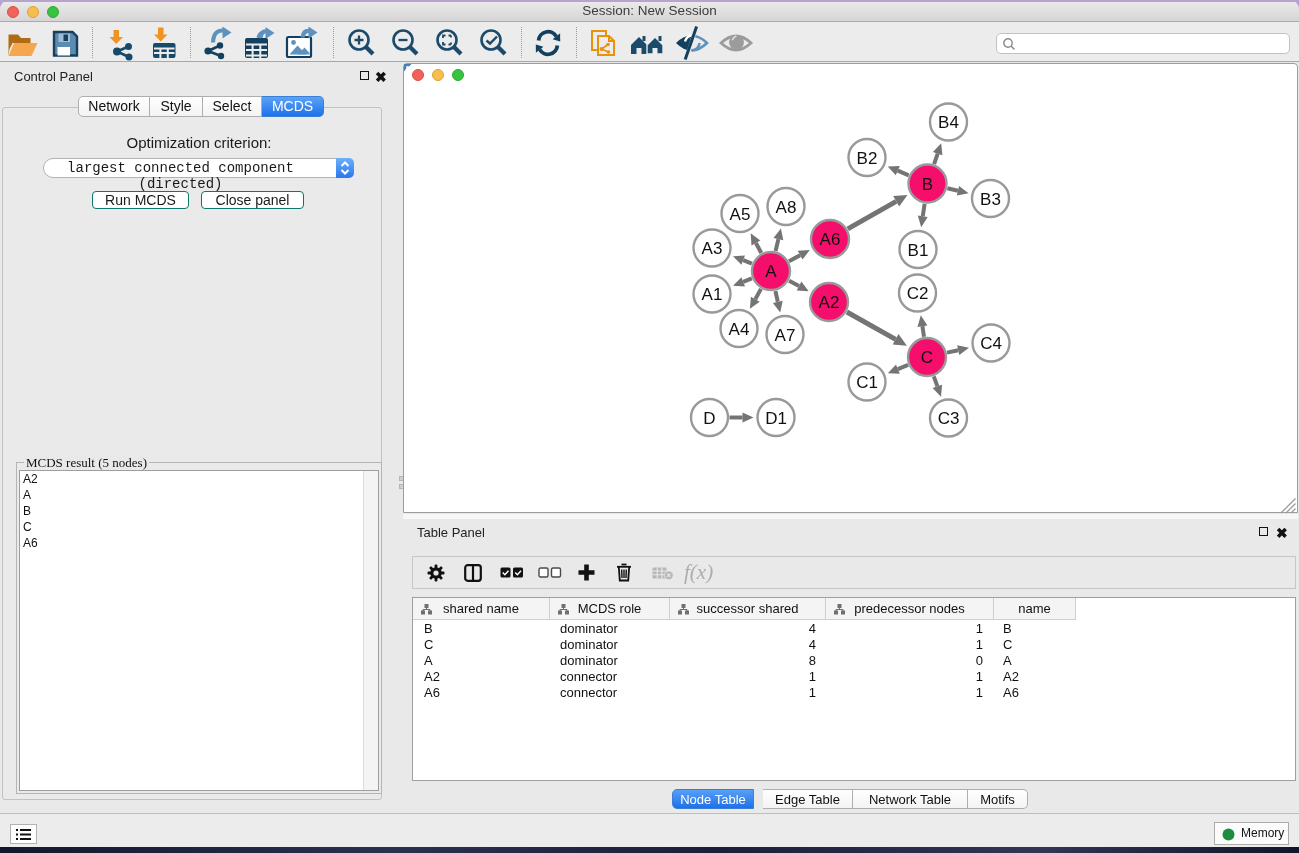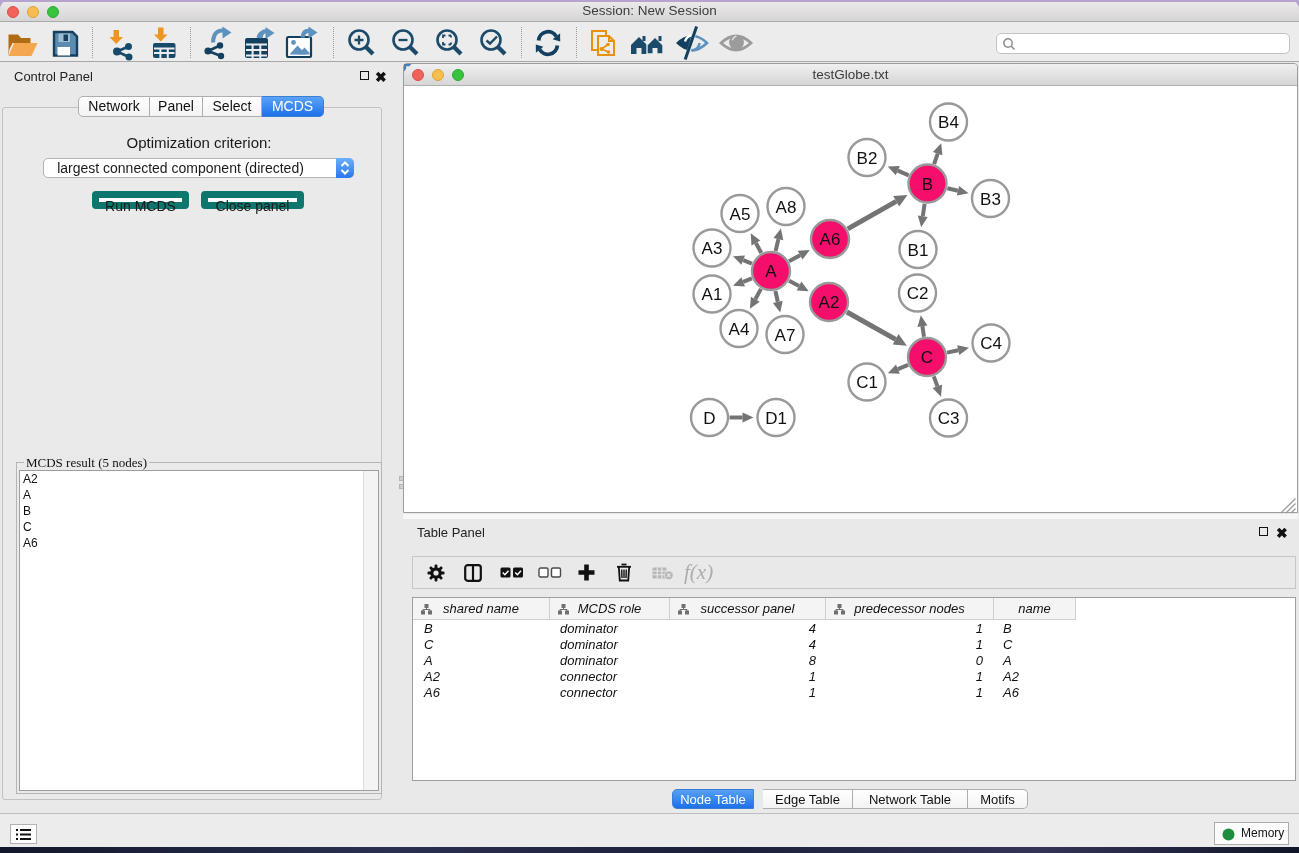--- a/index.html
+++ b/index.html
@@ -18,44 +18,44 @@
 .ticon { top:25px; width:36px; height:36px; }
 #searchbox { left:996px; top:33px; width:294px; height:21px; background:#fff; border:1px solid #c2c2c2; border-radius:5px; }
 
 #cp-title { left:14px; top:69px; font-size:13px; color:#222; }
 .winbtn-sq { width:9px; height:9px; border:1.6px solid #111; background:transparent; }
 .winbtn-x { font-size:14px; font-weight:bold; color:#111; line-height:12px; }
 #cp-box { left:2px; top:107px; width:380px; height:693px; background:#eaeaea; border:1px solid #c2c2c2; border-radius:3px; }
 .tab { position:absolute; top:0; height:21px; background:linear-gradient(#ffffff,#f3f3f3); border:1px solid #aeaeae; border-left:none;
   font-size:14px; color:#111; text-align:center; line-height:19px; }
 #opt-label { left:16px; top:134px; width:366px; text-align:center; font-size:15px; color:#1a1a1a; }
-#dropdown { left:43px; top:158px; width:311px; height:20px; background:#fff; border:1px solid #b3b3b3; border-radius:5px;
-  font-size:14px; color:#1a1a1a; }
+#dropdown { left:43px; top:158px; width:311px; height:20px; background:#fff; border:1px solid #b3b3b3; border-radius:10px;
+  font-size:14px; color:#1a1a1a;font-family:Liberation Mono, monospace; }
 #dd-btn { left:336px; top:158px; width:18px; height:20px; border-radius:0 5px 5px 0;
   background:linear-gradient(#6cb0f9,#2a77f0); }
-.pbtn { position:absolute; top:191px; height:18px; background:#fff; border:7px solid #0f766e; border-radius:4px;
+.pbtn { position:absolute; top:191px; height:18px; background:#fff; border:1px solid #0f766e; border-radius:4px;
   font-size:14px; color:#1a1a1a; text-align:center; line-height:16px; }
 #fieldset { left:16px; top:462px; width:366px; height:332px; border:1px solid #b5b5b5; }
 #fs-legend { left:24px; top:455px; background:#e9e9e9; padding:0 2px; font-size:13px; color:#111;font-family:Liberation Serif, serif; }
 #listbox { left:19px; top:470px; width:360px; height:321px; background:#fff; border:1px solid #9e9e9e; font-size:12px; color:#111; }
 #listbox div { padding-left:3px; height:16px; line-height:16px; }
 #lb-scroll { left:363px; top:471px; width:15px; height:319px; background:#f4f4f4; border-left:1px solid #dcdcdc; }
 
 #statusbar { left:0; top:813px; width:1299px; height:34px; background:#ececec; border-top:1px solid #bdbdbd; }
 #deskBottom { left:0; top:847px; width:1299px; height:6px; background:linear-gradient(90deg,#11182b,#2a3050 30%,#1a2038 55%,#343457 80%,#101627); }
 #listbtn { left:10px; top:824px; width:27px; height:20px; background:#fdfdfd; border:1px solid #b2b2b2; }
 #membtn { left:1214px; top:822px; width:75px; height:23px; background:#fbfbfb; border:1px solid #ababab; font-size:12px; color:#111; }
 
 #netwin { left:403px; top:63px; width:895px; height:450px; background:#fff; border:1px solid #9c9c9c; border-radius:4px 4px 0 0; }
 #nw-title { left:0; top:0; width:893px; height:22px; background:linear-gradient(#f0f0f0,#d7d5d5); border-bottom:1px solid #b0b0b0; border-radius:4px 4px 0 0;
   font-size:13.5px; color:#3c3c3c; text-align:center; line-height:22px; }
 
 #tp-title { left:417px; top:525px; font-size:13px; color:#222; }
 #tp-toolbar { left:412px; top:556px; width:884px; height:33px; background:#e9e9e9; border:1px solid #c6c6c6; }
-#tbl { left:412px; top:597px; width:884px; height:184px; background:#fff; border:1px solid #9f9f9f;font-style:italic; }
+#tbl { left:412px; top:597px; width:884px; height:184px; background:#fff; border:1px solid #9f9f9f; }
 .th { position:absolute; top:0; height:22px; background:#f4f4f4; border-right:1px solid #cfcfcf; border-bottom:1px solid #cfcfcf;
   font-size:13px; color:#111; text-align:center; line-height:22px; }
 .td { position:absolute; height:16px; font-size:13px; color:#111; line-height:16px; }
 .btab { position:absolute; top:789px; height:20px; background:linear-gradient(#ffffff,#f3f3f3); border:1px solid #aeaeae; border-left:none;
   font-size:13px; color:#111; text-align:center; line-height:19px; }
 </style>
 </head>
 <body>
 
 <div class="abs" id="deskTop"></div>
@@ -199,21 +199,21 @@
 <svg class="abs" style="left:1002px;top:37px;width:14px;height:14px;" viewBox="0 0 14 14">
   <circle cx="6" cy="6" r="4.2" fill="none" stroke="#8a8a8a" stroke-width="1.4"></circle>
   <path d="M9 9 L12.5 12.5" stroke="#8a8a8a" stroke-width="1.4"></path>
 </svg>
 
 <div class="abs" id="cp-title">Control Panel</div>
 <div class="abs winbtn-sq" style="left:360px;top:71px;"></div>
 <div class="abs winbtn-x" style="left:375px;top:71px;">✖</div>
 <div class="abs" id="cp-box"></div>
 <div class="abs tab" style="left:78px;top:96px;width:72px;border-radius:5px 0 0 5px;border-left:1px solid #aeaeae;">Network</div>
-<div class="abs tab" style="left:150px;top:96px;width:53px;">Panel</div>
+<div class="abs tab" style="left:150px;top:96px;width:53px;">Style</div>
 <div class="abs tab" style="left:203px;top:96px;width:59px;">Select</div>
 <div class="abs tab" style="left:262px;top:96px;width:62px;background:linear-gradient(#5ba3f7,#1e70ea);color:#fff;border-color:#3a7fd5;border-radius:0 5px 5px 0;">MCDS</div>
 <div class="abs" id="opt-label">Optimization criterion:</div>
 <div class="abs" id="dropdown">
     <span style="position:absolute;left:0;right:36px;top:1px;text-align:center;">largest connected component (directed)</span>
   </div>
 <div class="abs" id="dd-btn">
   <svg style="position:absolute;left:2px;top:2px;" width="14" height="16" viewBox="0 0 14 16">
     <path d="M3.5 6 L7 2.5 L10.5 6" stroke="#fff" stroke-width="2" fill="none"></path>
     <path d="M3.5 10 L7 13.5 L10.5 10" stroke="#fff" stroke-width="2" fill="none"></path>
@@ -251,21 +251,20 @@
       <circle cx="6.5" cy="6.5" r="6" fill="#1e8e3e"></circle>
     </svg>
 </div>
 <div class="abs" id="deskBottom"></div>
 
 <div class="abs" style="left:399px;top:476px;width:5px;height:5px;background:#cfcfcf;border:1px solid #b5b5b5;"></div>
 <div class="abs" style="left:399px;top:484px;width:5px;height:5px;background:#cfcfcf;border:1px solid #b5b5b5;"></div>
 <div class="abs" style="left:848px;top:513.5px;width:7px;height:4.5px;background:#dedede;border:1px solid #c9c9c9;border-radius:2px;"></div>
 
 <div class="abs" id="netwin">
-<div class="abs" id="nw-title">testGlobe.txt</div>
 <svg class="abs" style="left:0px;top:0px;" width="8" height="8" viewBox="0 0 8 8">
       <path d="M0 0 L7.5 0 L5 2.5 L2.5 2 L2 5 L0 7.5 z" fill="#4a7fb5"></path>
     </svg>
 <div class="abs tl" style="left:8px;top:5px;background:#f0625a;border:1px solid #dc4d45;"></div>
 <div class="abs tl" style="left:28px;top:5px;background:#f6be4e;border:1px solid #dfa336;"></div>
 <div class="abs tl" style="left:48px;top:5px;background:#39c23f;border:1px solid #2aab34;"></div>
 <svg class="abs" style="left:0px;top:23px;" width="893" height="427" viewBox="0 0 893 427" font-family="Liberation Sans, sans-serif">
 <line x1="357.3" y1="166.0" x2="351.9" y2="156.0" stroke="#747474" stroke-width="4"></line>
 <polygon points="346.7,146.3 356.3,153.6 347.5,158.4" fill="#747474"></polygon>
 <line x1="371.6" y1="164.0" x2="374.4" y2="152.1" stroke="#747474" stroke-width="4"></line>
@@ -404,21 +403,21 @@
   <g stroke="#e9e9e9" stroke-width="1.1">
       <path d="M0.5 5 h14 M0.5 8.7 h14 M5.2 1.5 v11 M9.9 1.5 v11"></path>
     </g>
   <circle cx="16.8" cy="9.3" r="4.4" fill="#b7b7b7" stroke="#e9e9e9" stroke-width="0.8"></circle>
   <path d="M15.2 7.7 l3.2 3.2 M18.4 7.7 l-3.2 3.2" stroke="#e9e9e9" stroke-width="1.2"></path>
 </svg>
 <div class="abs" style="left:684px;top:560px;font-family:'Liberation Serif',serif;font-style:italic;font-size:21px;color:#adadad;">f(x)</div>
 <div class="abs" id="tbl">
   <div class="th" style="left:0;width:137px;">shared name</div>
   <div class="th" style="left:137px;width:120px;">MCDS role</div>
-  <div class="th" style="left:257px;width:156px;">successor panel</div>
+  <div class="th" style="left:257px;width:156px;">successor shared</div>
   <div class="th" style="left:413px;width:168px;">predecessor nodes</div>
   <div class="th" style="left:581px;width:82px;border-right:1px solid #cfcfcf;">name</div>
   <svg class="abs treeic" style="left:8px;top:6px;" width="11" height="11" viewBox="0 0 11 11">
       <g stroke="#6f6f6f" stroke-width="1" fill="#6f6f6f">
         <rect x="4" y="0.5" width="3" height="3"></rect>
         <rect x="0.5" y="7" width="3" height="3"></rect>
         <rect x="7.5" y="7" width="3" height="3"></rect>
         <path d="M5.5 3.5 v2 M2 7 v-1.5 h7 V7" fill="none"></path>
       </g>
     </svg>

